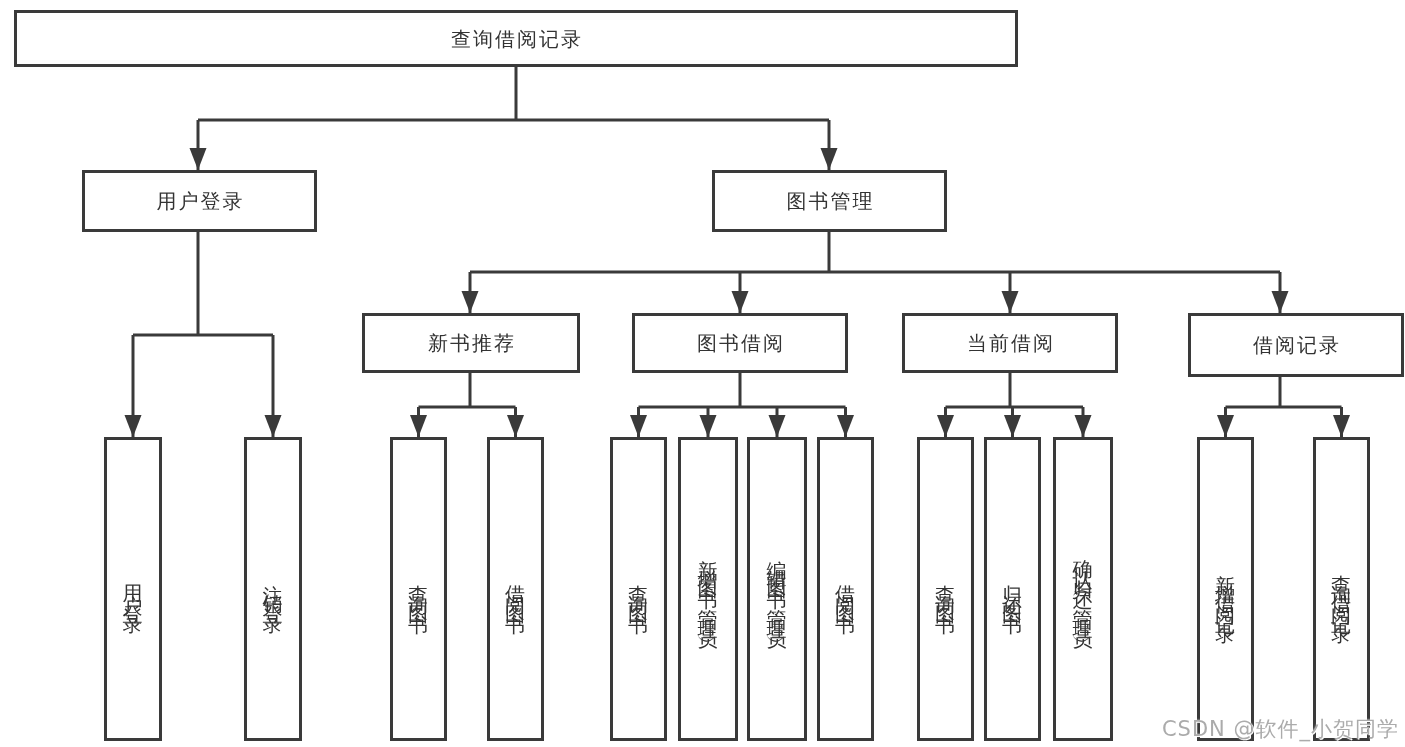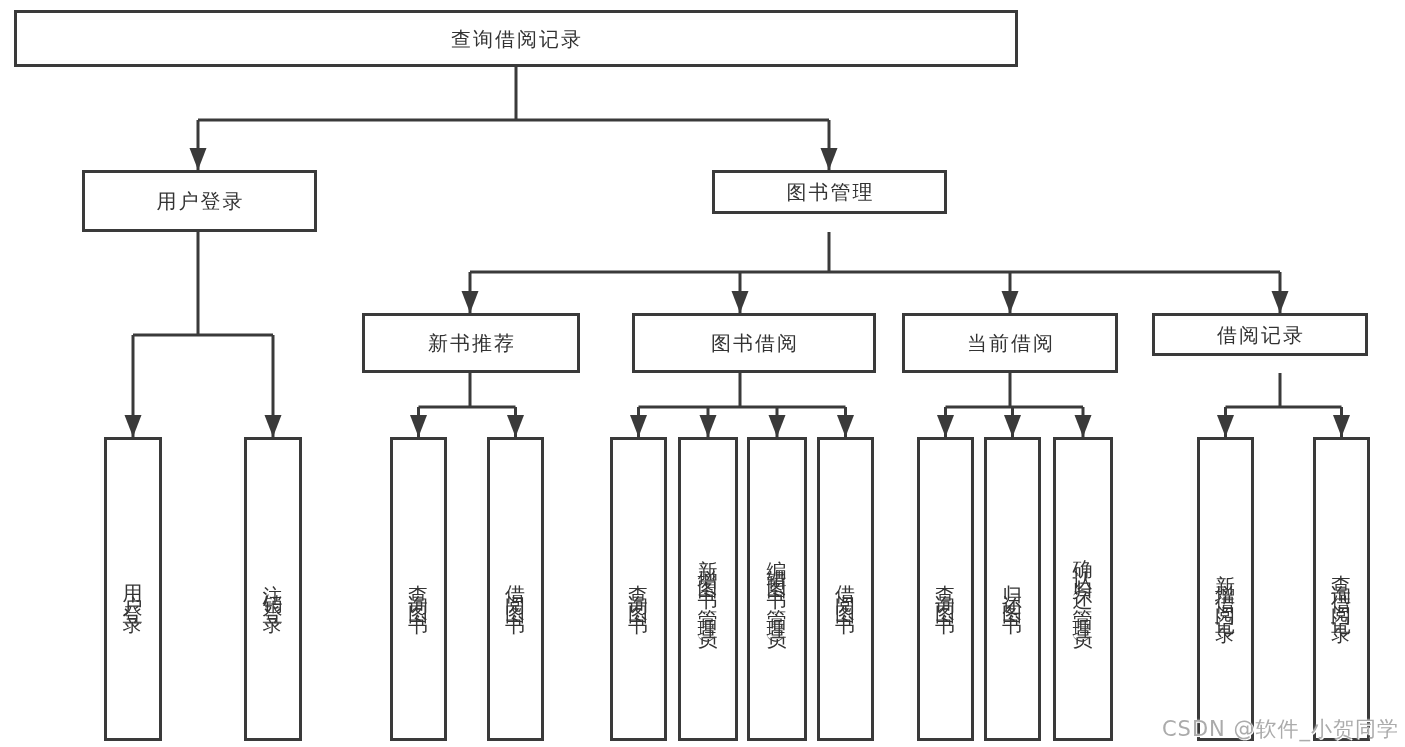--- a/index.html
+++ b/index.html
@@ -114,34 +114,34 @@
     </g>
   </svg>
 
   <div class="node" style="left:14px; top:10px; width:1004px; height:57px;">
     <span class="txt">查询借阅记录</span>
   </div>
 
   <div class="node" style="left:82px; top:170px; width:235px; height:62px;">
     <span class="txt">用户登录</span>
   </div>
-  <div class="node" style="left:712px; top:170px; width:235px; height:44px;">
+  <div class="node" style="left:712px; top:170px; width:235px; height:62px;">
     <span class="txt">图书管理</span>
   </div>
 
   <div class="node" style="left:362px; top:313px; width:218px; height:60px;">
     <span class="txt">新书推荐</span>
   </div>
-  <div class="node" style="left:632px; top:313px; width:244px; height:60px;">
+  <div class="node" style="left:632px; top:313px; width:216px; height:60px;">
     <span class="txt">图书借阅</span>
   </div>
   <div class="node" style="left:902px; top:313px; width:216px; height:60px;font-family:Liberation Serif, serif;">
     <span class="txt">当前借阅</span>
   </div>
-  <div class="node" style="left:1152px; top:313px; width:216px; height:43px;">
+  <div class="node" style="left:1188px; top:313px; width:216px; height:64px;">
     <span class="txt">借阅记录</span>
   </div>
 
   <div class="node v" style="left:104px; top:437px; width:58px; height:304px;">
     <span class="txt">用户登录</span>
   </div>
   <div class="node v" style="left:244px; top:437px; width:58px; height:304px;">
     <span class="txt">注销登录</span>
   </div>
 

